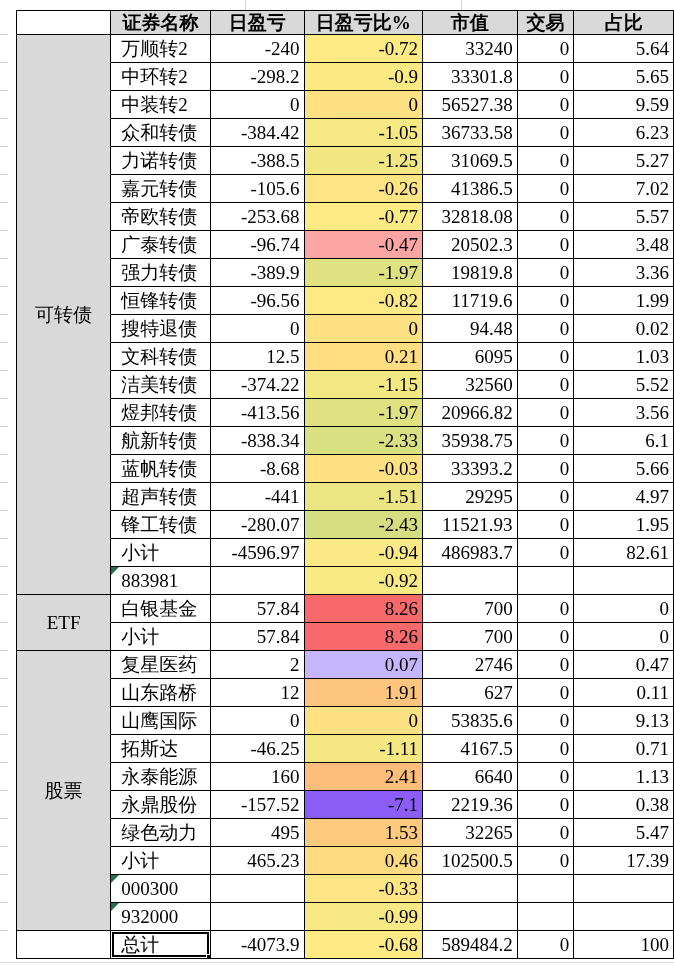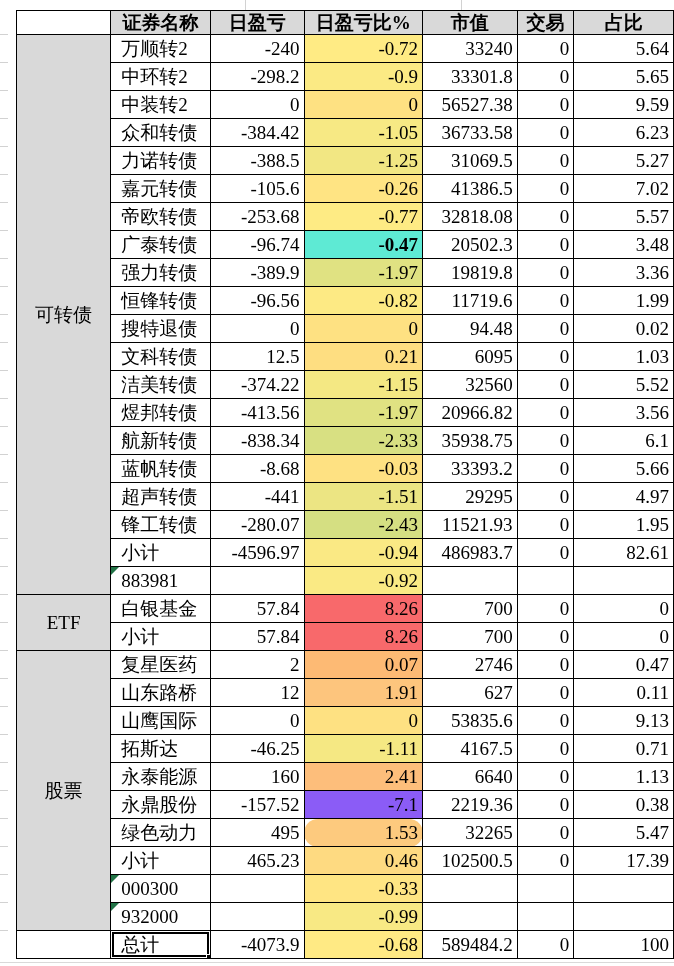--- a/index.html
+++ b/index.html
@@ -126,21 +126,21 @@
         <td class="name">帝欧转债</td>
         <td class="num">-253.68</td>
         <td class="num" style="background: rgb(254, 235, 132);">-0.77</td>
         <td class="num">32818.08</td>
         <td class="num">0</td>
         <td class="num">5.57</td>
       </tr>
       <tr>
         <td class="name">广泰转债</td>
         <td class="num">-96.74</td>
-        <td class="num" style="background: #5eead4; font-weight: bold;">-0.47</td>
+        <td class="num" style="background: #fca5a5;">-0.47</td>
         <td class="num">20502.3</td>
         <td class="num">0</td>
         <td class="num">3.48</td>
       </tr>
       <tr>
         <td class="name">强力转债</td>
         <td class="num">-389.9</td>
         <td class="num" style="background: rgb(224, 226, 130);">-1.97</td>
         <td class="num">19819.8</td>
         <td class="num">0</td>
@@ -248,21 +248,21 @@
         <td class="num">57.84</td>
         <td class="num" style="background: rgb(248, 105, 107);">8.26</td>
         <td class="num">700</td>
         <td class="num">0</td>
         <td class="num">0</td>
       </tr>
       <tr>
         <td rowspan="10" class="group">股票</td>
         <td class="name">复星医药</td>
         <td class="num">2</td>
-        <td class="num" style="background: #fdba74;">0.07</td>
+        <td class="num" style="background: #c4b5fd;">0.07</td>
         <td class="num">2746</td>
         <td class="num">0</td>
         <td class="num">0.47</td>
       </tr>
       <tr>
         <td class="name">山东路桥</td>
         <td class="num">12</td>
         <td class="num" style="background: rgb(253, 197, 125);">1.91</td>
         <td class="num">627</td>
         <td class="num">0</td>
@@ -296,21 +296,21 @@
         <td class="name">永鼎股份</td>
         <td class="num">-157.52</td>
         <td class="num" style="background: #8b5cf6;">-7.1</td>
         <td class="num">2219.36</td>
         <td class="num">0</td>
         <td class="num">0.38</td>
       </tr>
       <tr>
         <td class="name">绿色动力</td>
         <td class="num">495</td>
-        <td class="num" style="background: rgb(253, 202, 126); border-radius: 14px;">1.53</td>
+        <td class="num" style="background: rgb(253, 202, 126);">1.53</td>
         <td class="num">32265</td>
         <td class="num">0</td>
         <td class="num">5.47</td>
       </tr>
       <tr>
         <td class="name">小计</td>
         <td class="num">465.23</td>
         <td class="num" style="background: rgb(254, 218, 129);">0.46</td>
         <td class="num">102500.5</td>
         <td class="num">0</td>

